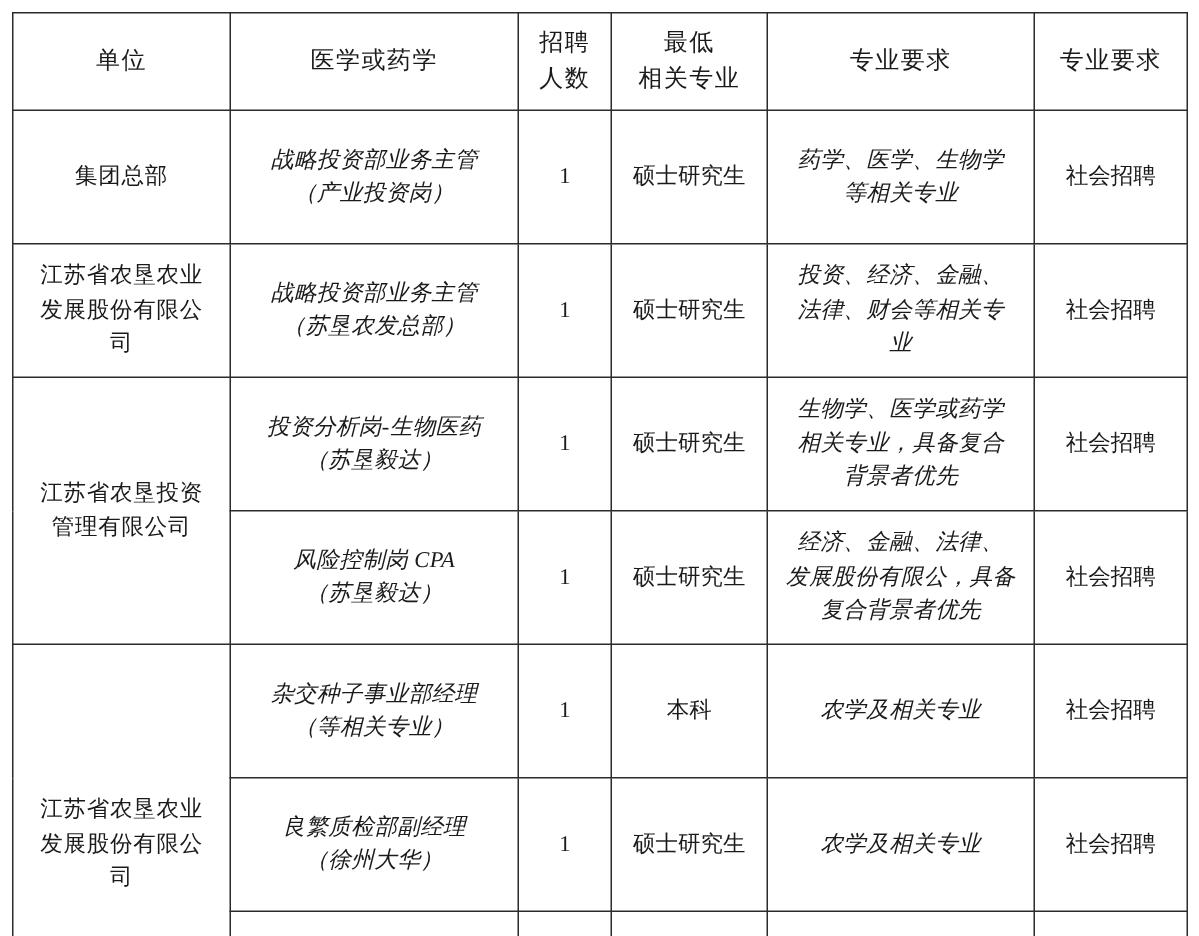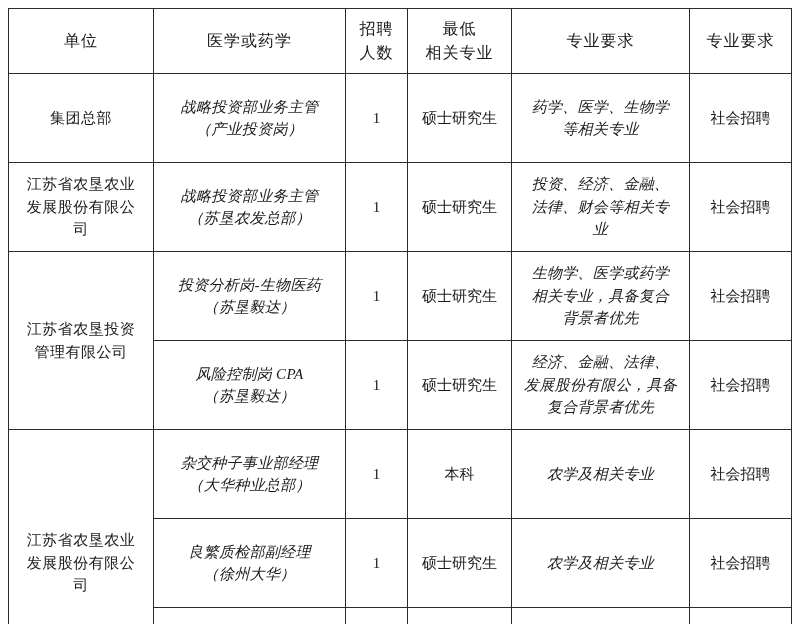--- a/index.html
+++ b/index.html
@@ -166,21 +166,21 @@
       </tr>
 
       <tr class="tall-row">
         <td class="cell-unit" rowspan="3">
           <span class="line">江苏省农垦农业</span>
           <span class="line">发展股份有限公</span>
           <span class="line">司</span>
         </td>
         <td class="cell-post">
           <span class="line">杂交种子事业部经理</span>
-          <span class="line">（大华种业总部）</span>
+          <span class="line">（等相关专业）</span>
         </td>
         <td class="num-cell">1</td>
         <td>本科</td>
         <td class="cell-major">
           <span class="line">农学及相关专业</span>
 
         </td>
         <td>社会招聘</td>
       </tr>
 

